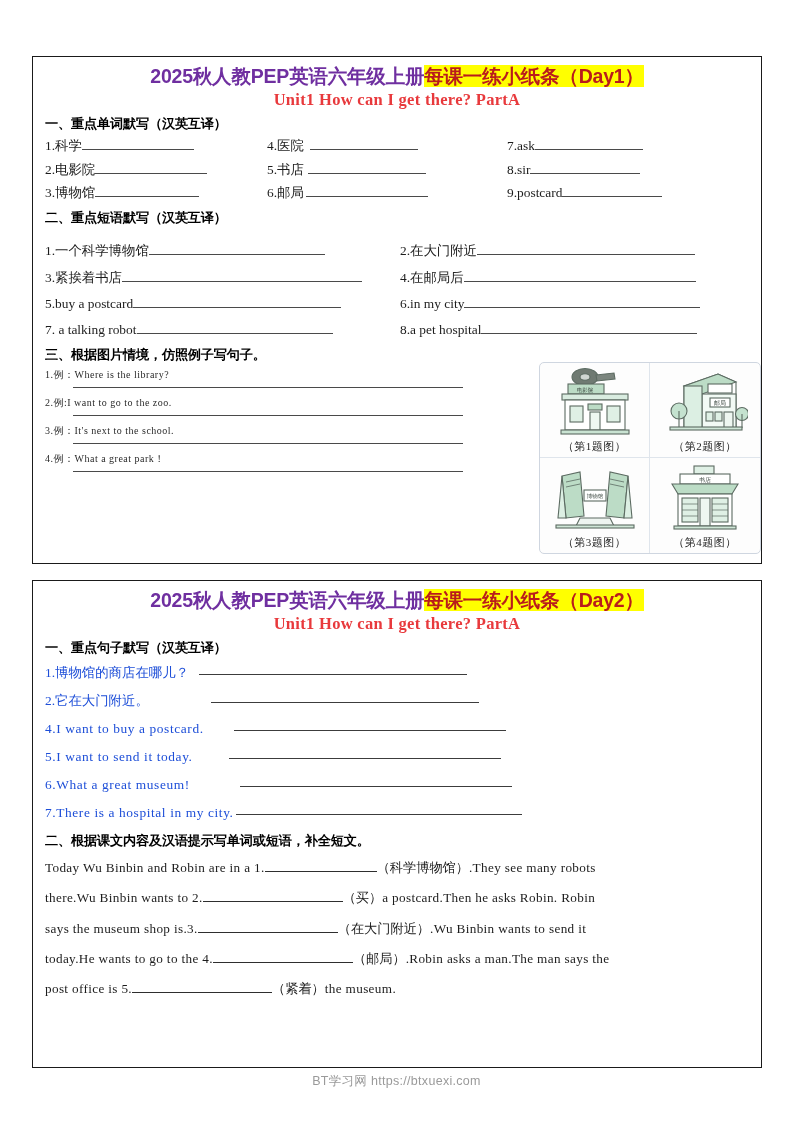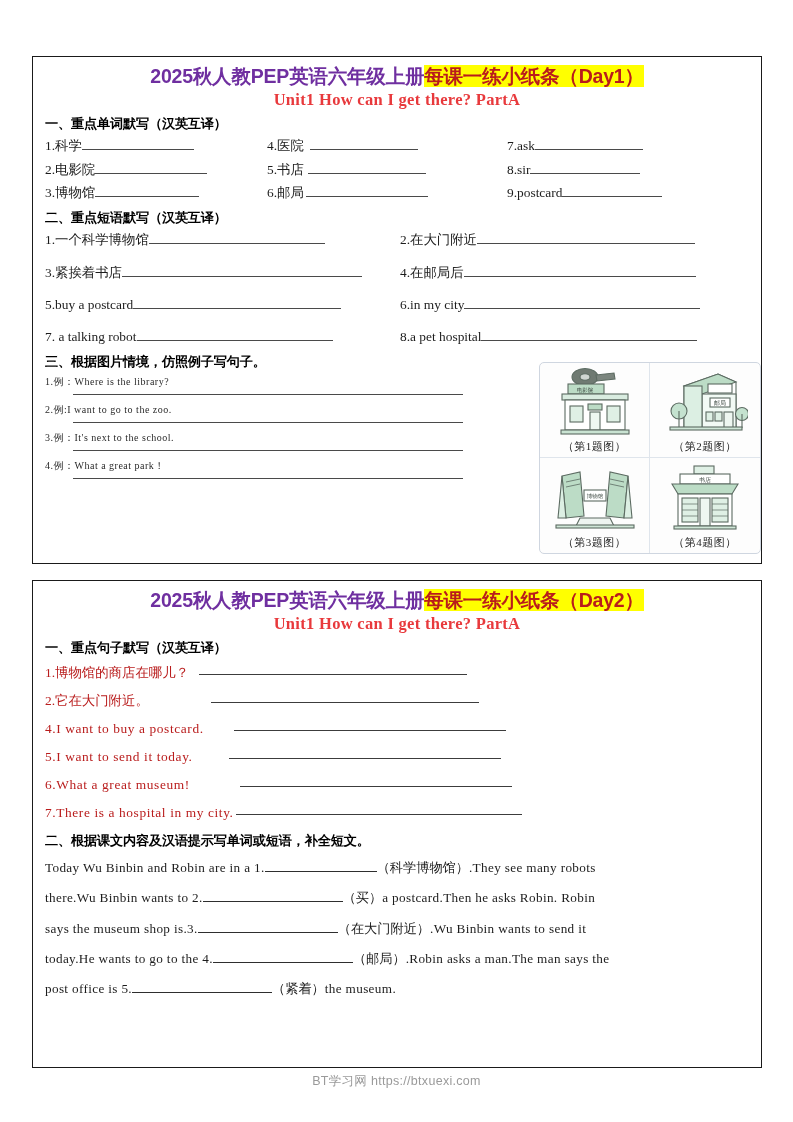--- a/index.html
+++ b/index.html
@@ -74,22 +74,22 @@
     color: #1c1c1c;
     white-space: nowrap;
     line-height: 1.55;
   }
   .w-item .lbl { letter-spacing: 0px; }
 
   
   .phrase-grid {
     display: grid;
     grid-template-columns: 355px 1fr;
-    row-gap: 11px;
-    margin-top: 2px;
+    row-gap: 5px;
+    margin-top: 13px;
   }
   .p-item {
     font-size: 13.4px;
     color: #1c1c1c;
     white-space: nowrap;
     line-height: 1.6;
   }
 
   
   .ex-zone { position: relative; margin-top: 3px; width: 452px; }
@@ -138,21 +138,21 @@
     letter-spacing: 0.5px;
     white-space: nowrap;
   }
 
   
   .sent-list { margin-top: 7px; }
   .sent-row {
     display: flex;
     align-items: baseline;
     font-size: 13.4px;
-    color: #b91c1c;
+    color: #1d4ed8;
     margin-bottom: 10px;
     line-height: 1.35;
     white-space: nowrap;
   }
   .sent-cn { letter-spacing: 0px; }
   .sent-en { letter-spacing: 0.6px; }
   .sent-rule {
     border-bottom: 1.1px solid #3c3c3c;
     height: 1px;
     margin-left: 10px;

